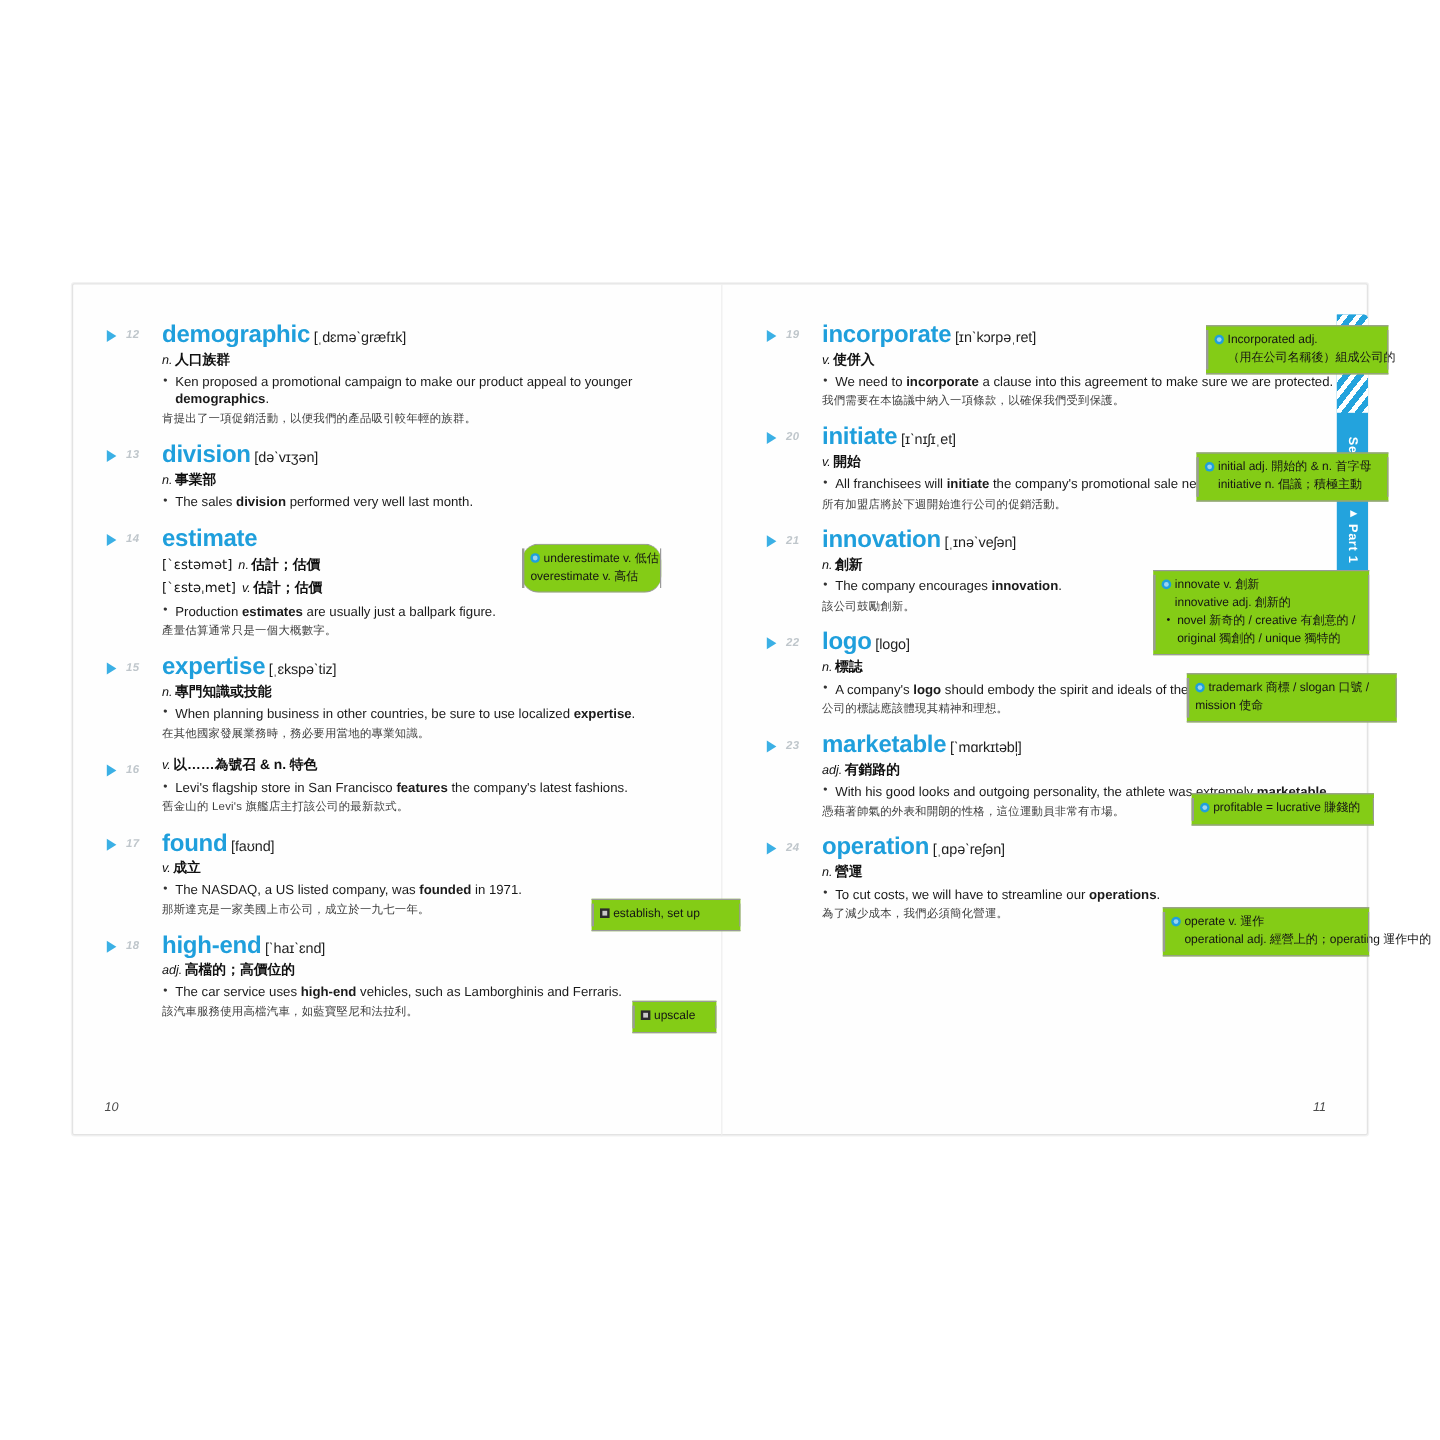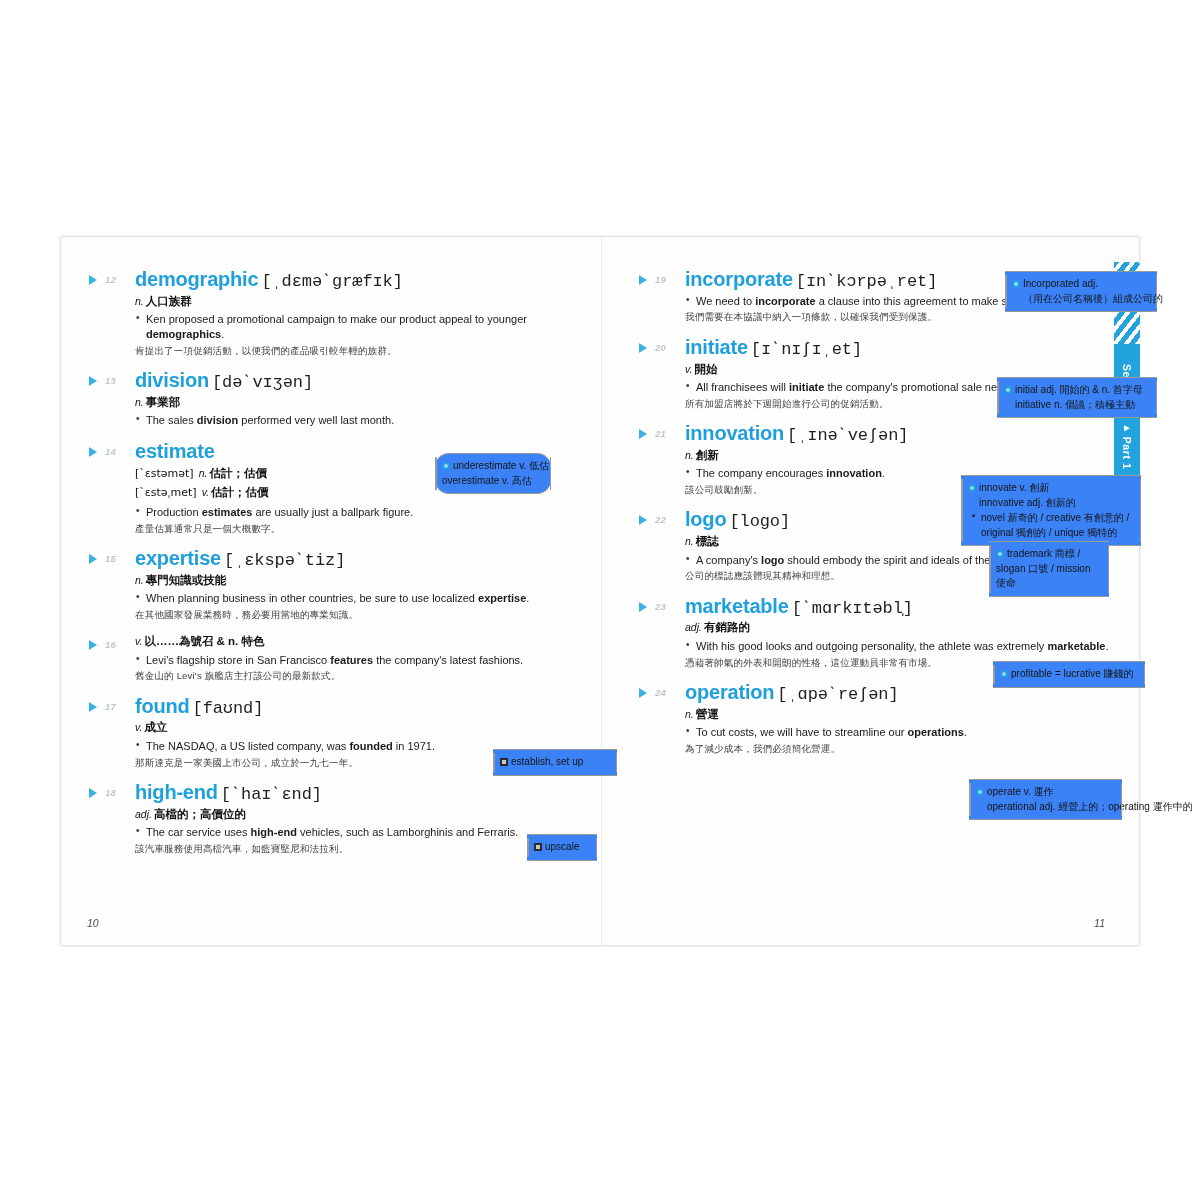--- a/index.html
+++ b/index.html
@@ -127,22 +127,22 @@
     margin-bottom: 3px;
     white-space: nowrap;
   }
   .word {
     font-size: 20px;
     font-weight: bold;
     color: #1f9fdc;
     letter-spacing: -0.2px;
   }
   .ipa {
-    font-family: Liberation Mono, monospace;
-    font-size: 17px;
+    font-family: Liberation Sans, sans-serif;
+    font-size: 12px;
     color: #1f1f1f;
     margin-left: 3px;
     letter-spacing: -0.1px;
   }
 
   .sense {
     font-size: 11.5px;
     color: #111111;
     font-weight: bold;
     margin: 2px 0 3px 0;
@@ -192,21 +192,21 @@
     font-size: 9.5px;
     color: #3d3d3d;
     line-height: 1.4;
     margin-top: 2px;
     letter-spacing: 0.2px;
   }
 
   
   .callout {
     position: absolute;
-    background: #3b82f6;
+    background: #84cc16;
     border-top: 1.5px solid #9a9a9a;
     border-bottom: 1.5px solid #9a9a9a;
     padding: 5px 9px 5px 7px;
     font-size: 10px;
     line-height: 1.45;
     color: #141414;
   }
   .callout::before,
   .callout::after {
     content: "";
@@ -383,20 +383,21 @@
 
     <div class="page right">
       <div class="col-inner" id="right-entries">
           <div class="entry">
             <div class="marker">
               <span class="tri"></span>
               <span class="num">19</span>
             </div>
             <div class="entry-body">
               <div class="headline"><span class="word">incorporate</span><span class="ipa">[ɪnˋkɔrpəˌret]</span></div>
+              <div class="sense"><span class="pos">v.</span><span>使併入</span></div>
               <div class="example">We need to <b>incorporate</b> a clause into this agreement to make sure we are protected.</div>
               <div class="translation">我們需要在本協議中納入一項條款，以確保我們受到保護。</div>
             </div>
           </div>
           <div class="entry">
             <div class="marker">
               <span class="tri"></span>
               <span class="num">20</span>
             </div>
             <div class="entry-body">
@@ -462,27 +463,27 @@
           </div>
           <div class="callout" style="top: 140px; left: 396px; width: 160px;">
             <div class="line"><span class="ico circle"></span>initial adj. 開始的 &amp; n. 首字母</div>
             <div class="line indent">initiative n. 倡議；積極主動</div>
           </div>
           <div class="callout" style="top: 238px; left: 360px; width: 180px;">
             <div class="line"><span class="ico circle"></span>innovate v. 創新</div>
             <div class="line indent">innovative adj. 創新的</div>
             <div class="sub">novel 新奇的 / creative 有創意的 / original 獨創的 / unique 獨特的</div>
           </div>
-          <div class="callout" style="top: 304px; left: 388px; width: 120px;">
+          <div class="callout" style="top: 324px; left: 388px; width: 175px;">
             <div class="line wrap"><span class="ico circle"></span>trademark 商標 / slogan 口號 / mission 使命</div>
           </div>
           <div class="callout" style="top: 424px; left: 392px; width: 152px;">
             <div class="line"><span class="ico circle"></span>profitable = lucrative 賺錢的</div>
           </div>
-          <div class="callout" style="top: 542px; left: 368px; width: 153px;">
+          <div class="callout" style="top: 519px; left: 368px; width: 172px;">
             <div class="line"><span class="ico circle"></span>operate v. 運作</div>
             <div class="line indent">operational adj. 經營上的；operating 運作中的</div>
           </div>
         </div>
       <div class="folio right-folio">11</div>
     </div>
 
   </div>
 </div>
 

